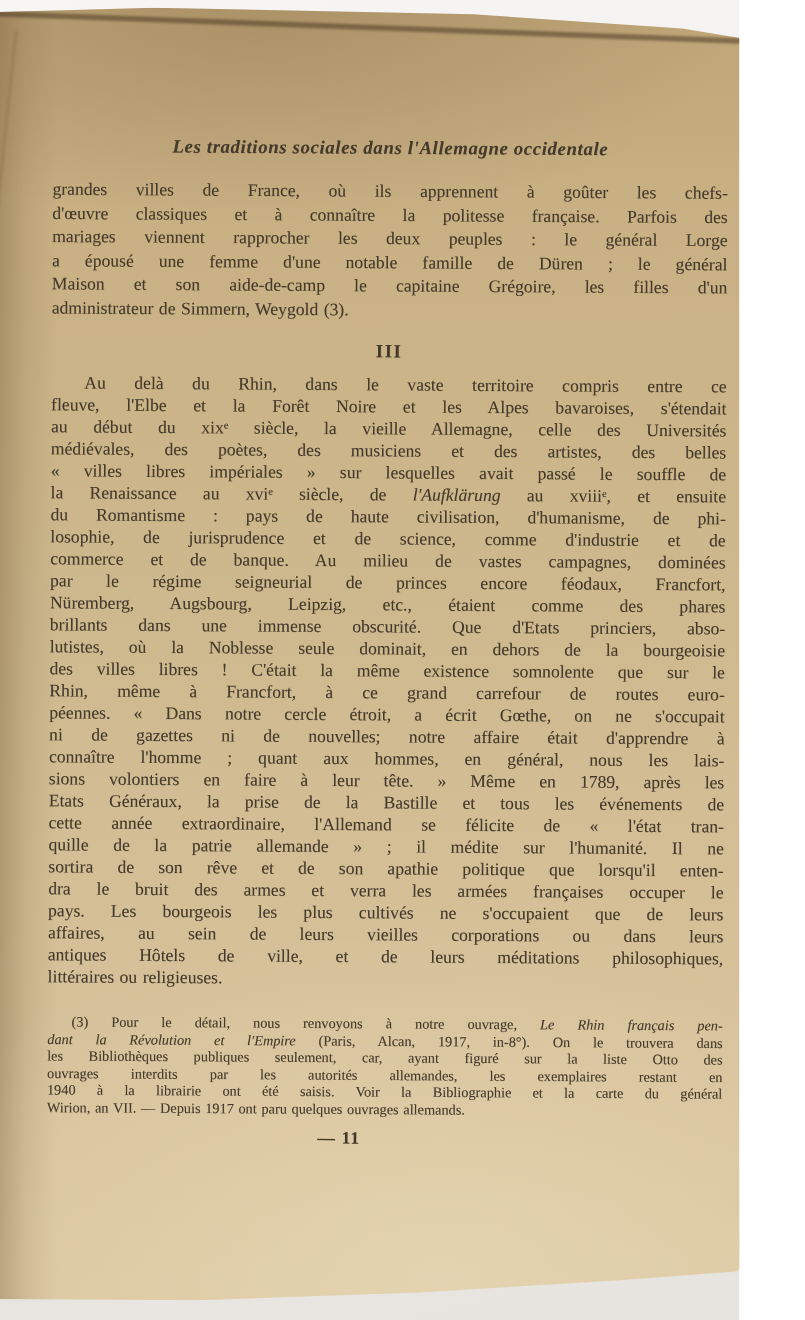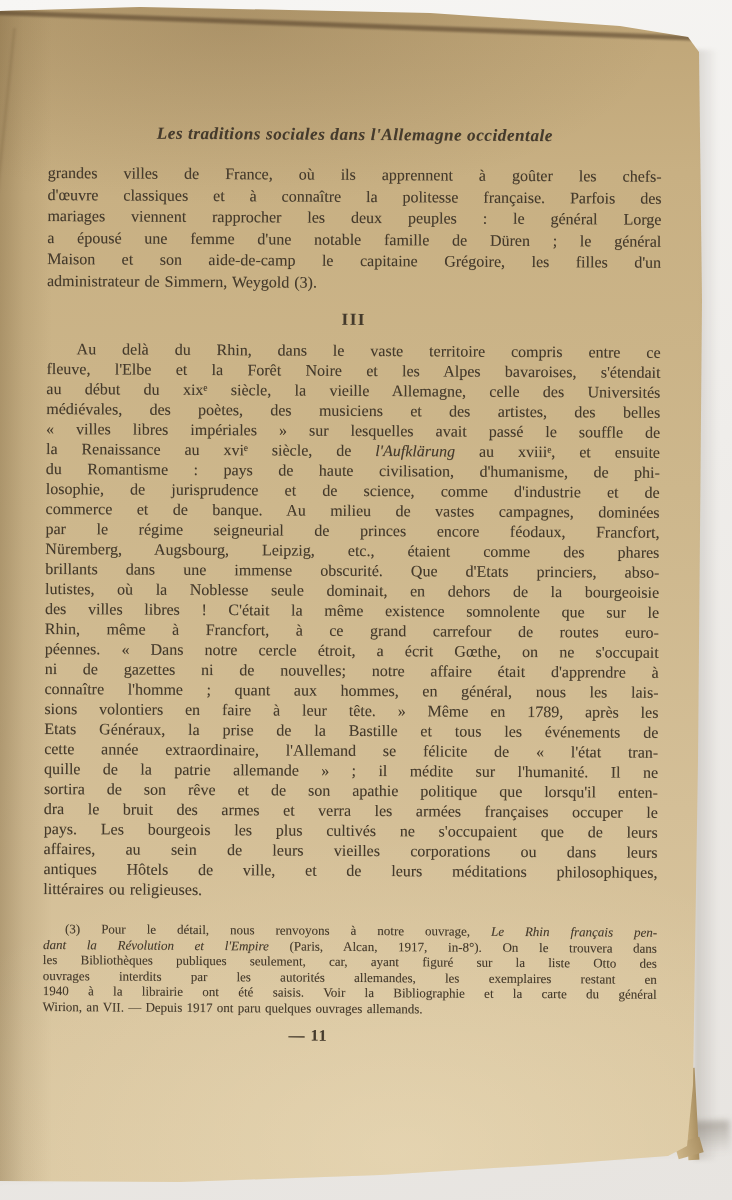--- a/index.html
+++ b/index.html
@@ -1,17 +1,17 @@
 <!DOCTYPE html>
 <html><head>
 <meta charset="utf-8">
 <style>
   html,body{margin:0;padding:0;}
   .photo{
-    position:relative;width:732px;height:1200px;overflow:hidden;
+    position:relative;width:672px;height:1200px;overflow:hidden;
     background:linear-gradient(165deg,#f7f6f4 0%,#efedea 45%,#e7e4e0 100%);
     font-family:"Liberation Serif","DejaVu Serif",serif;
     text-decoration:underline;
   }
   
   .page-shadow-bottom{
     position:absolute;left:-10px;top:1150px;width:740px;height:46px;
     background:linear-gradient(to bottom,rgba(60,50,35,.30),rgba(60,50,35,0) 72%);
     transform:rotate(-2.3deg);transform-origin:0 0;filter:blur(3px);
   }

